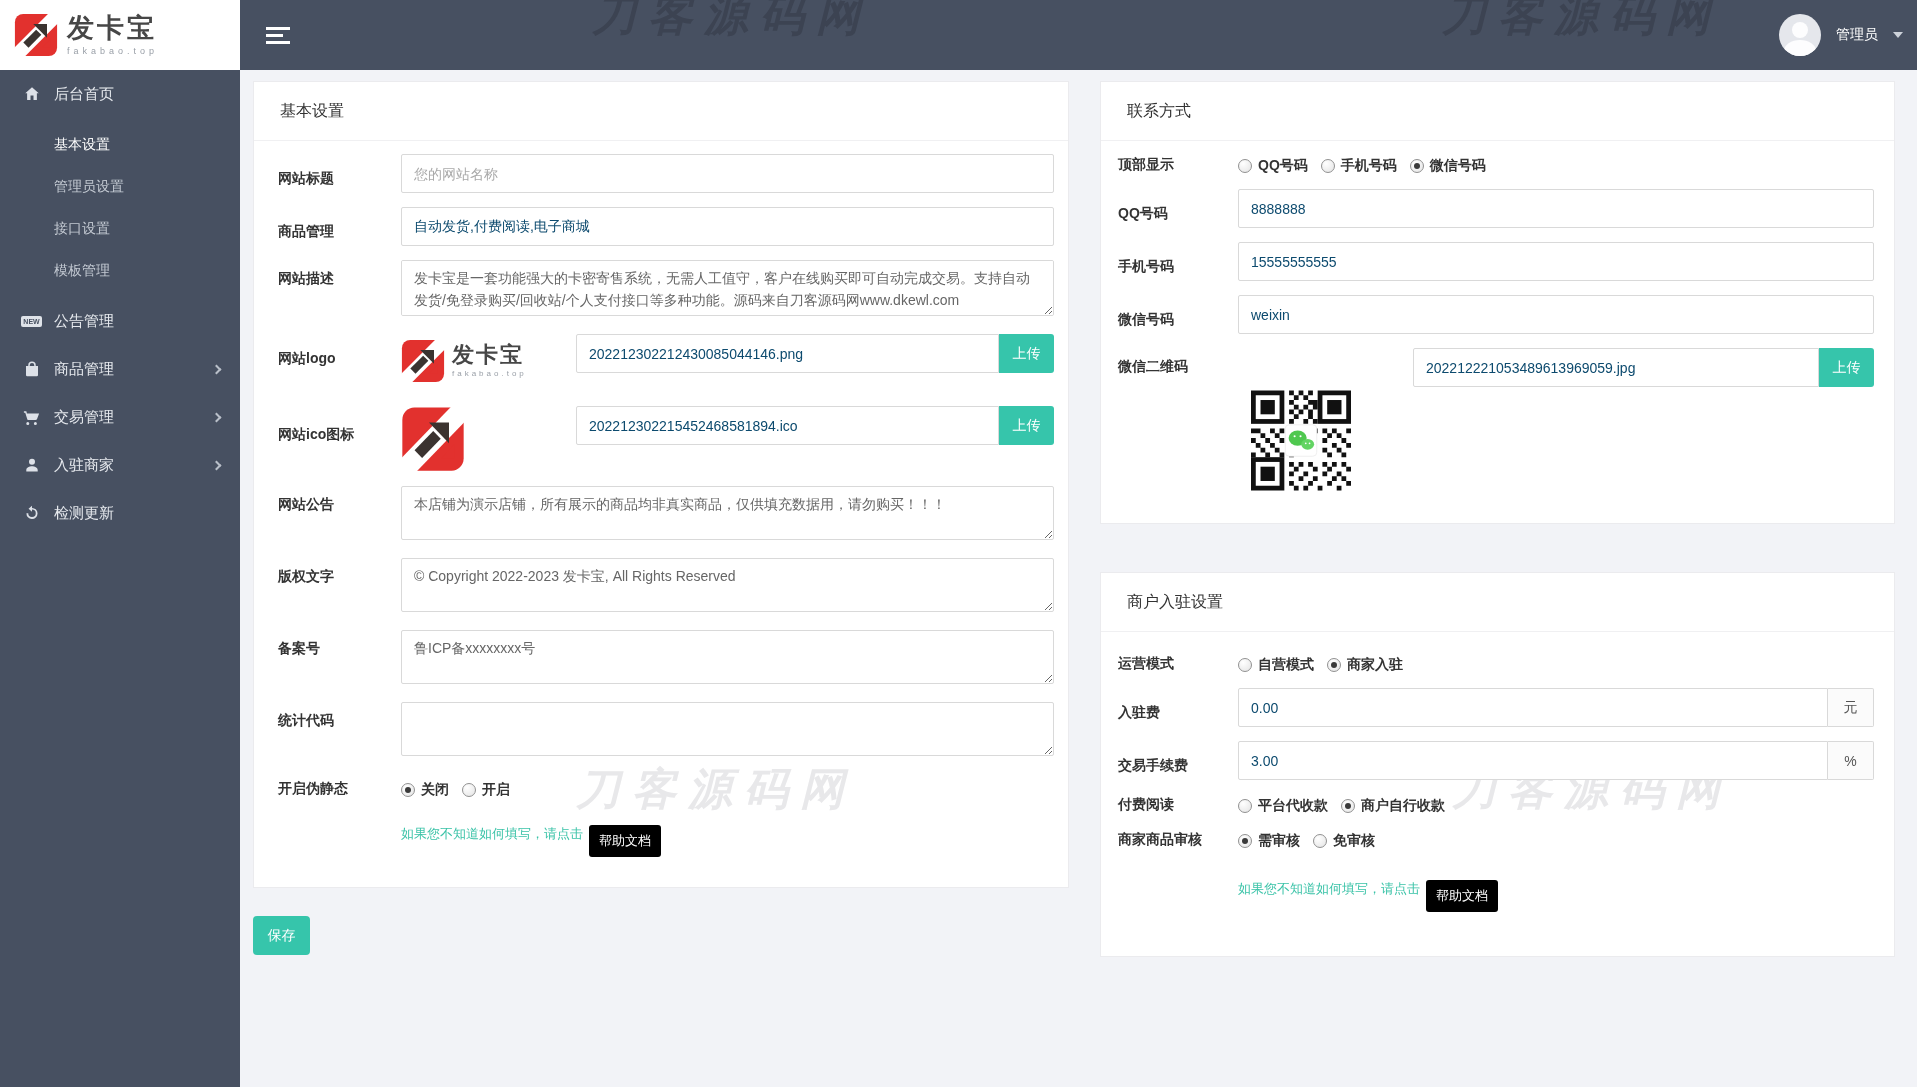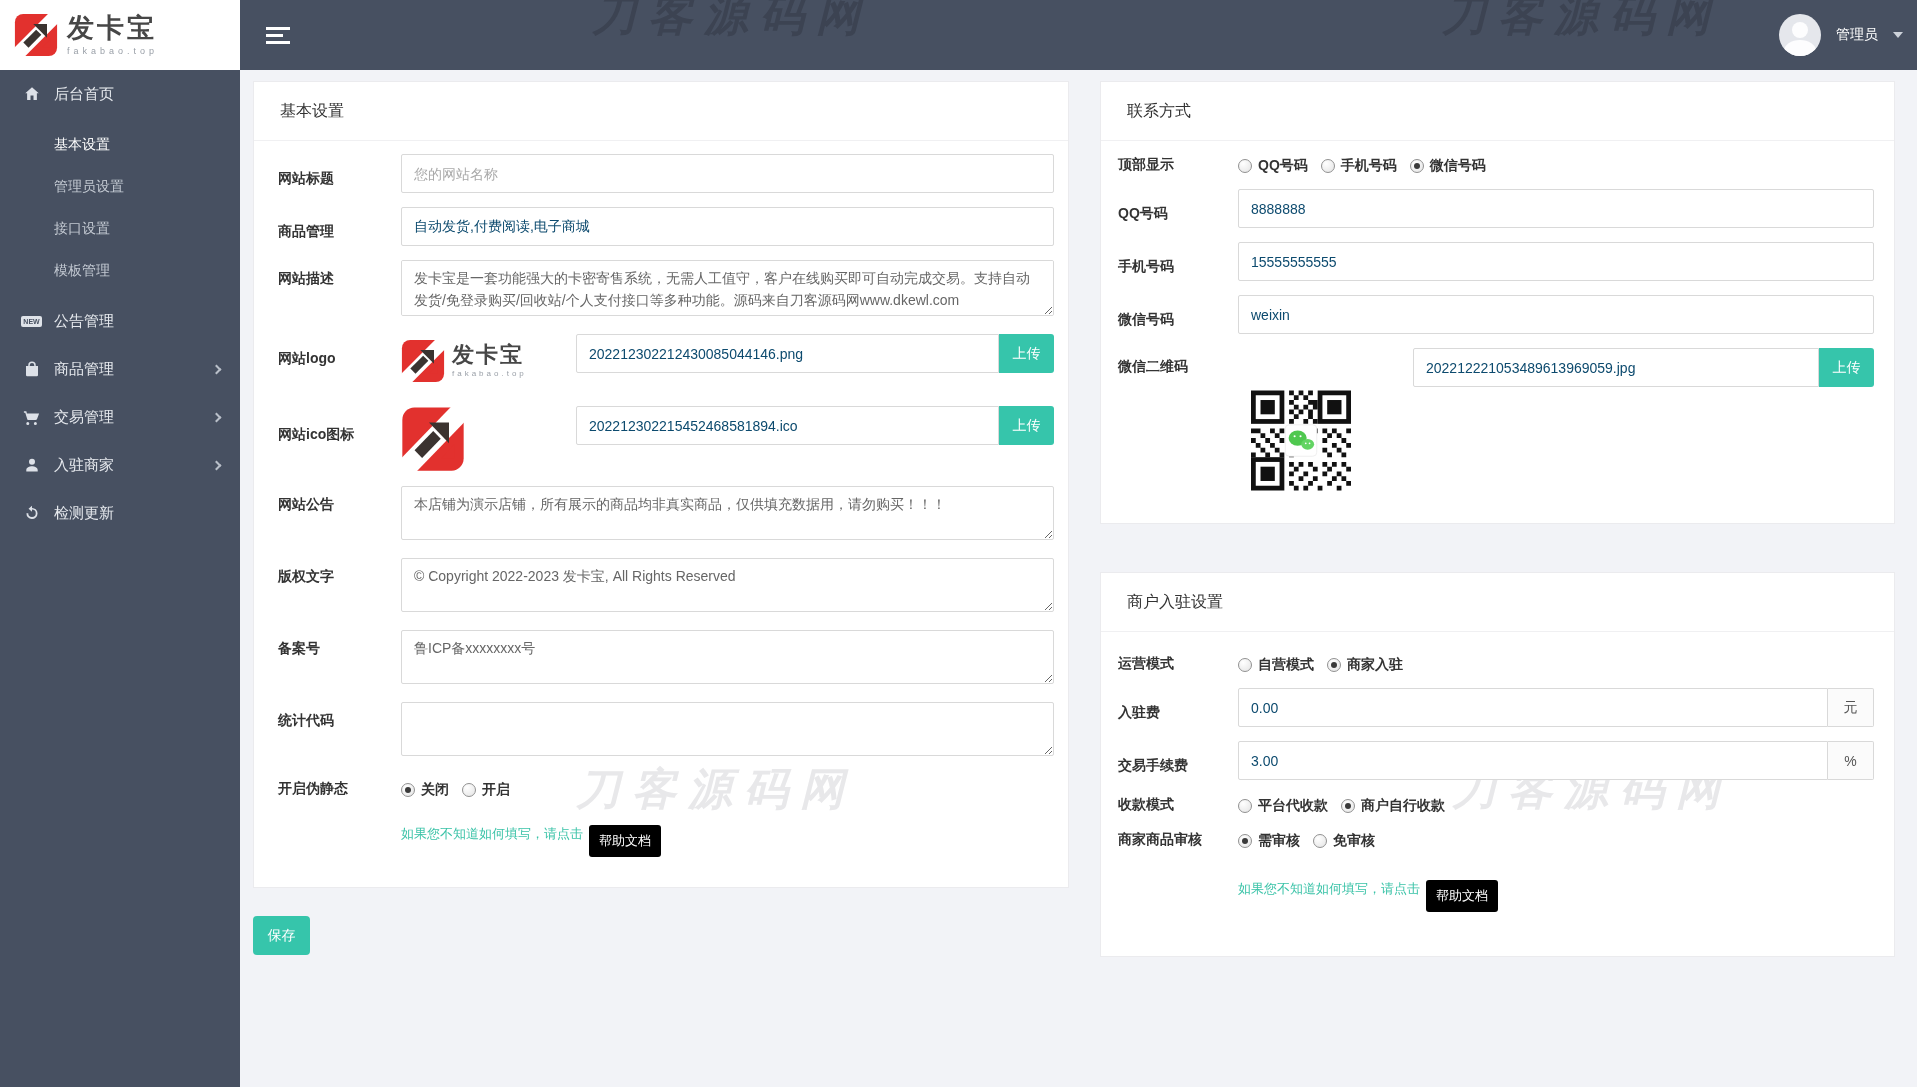--- a/index.html
+++ b/index.html
@@ -418,21 +418,21 @@
 
         <div class="frow" style="align-items:center">
           <div class="f-label">交易手续费</div>
           <div class="f-ctrl unit-group">
             <input class="txt" value="3.00" style="">
             <span class="unit-addon">%</span>
           </div>
         </div>
 
         <div class="frow" style="align-items:center">
-          <div class="f-label" style="padding-top:0">收款模式</div>
+          <div class="f-label" style="padding-top:0">付费阅读</div>
           <div class="f-ctrl radio-group">
             <span class="radio"></span>
             <span class="radio-label">平台代收款</span>
             <span class="radio checked"></span>
             <span class="radio-label">商户自行收款</span>
           </div>
         </div>
 
         <div class="frow" style="align-items:center; margin-bottom:0">
           <div class="f-label" style="padding-top:0">商家商品审核</div>

